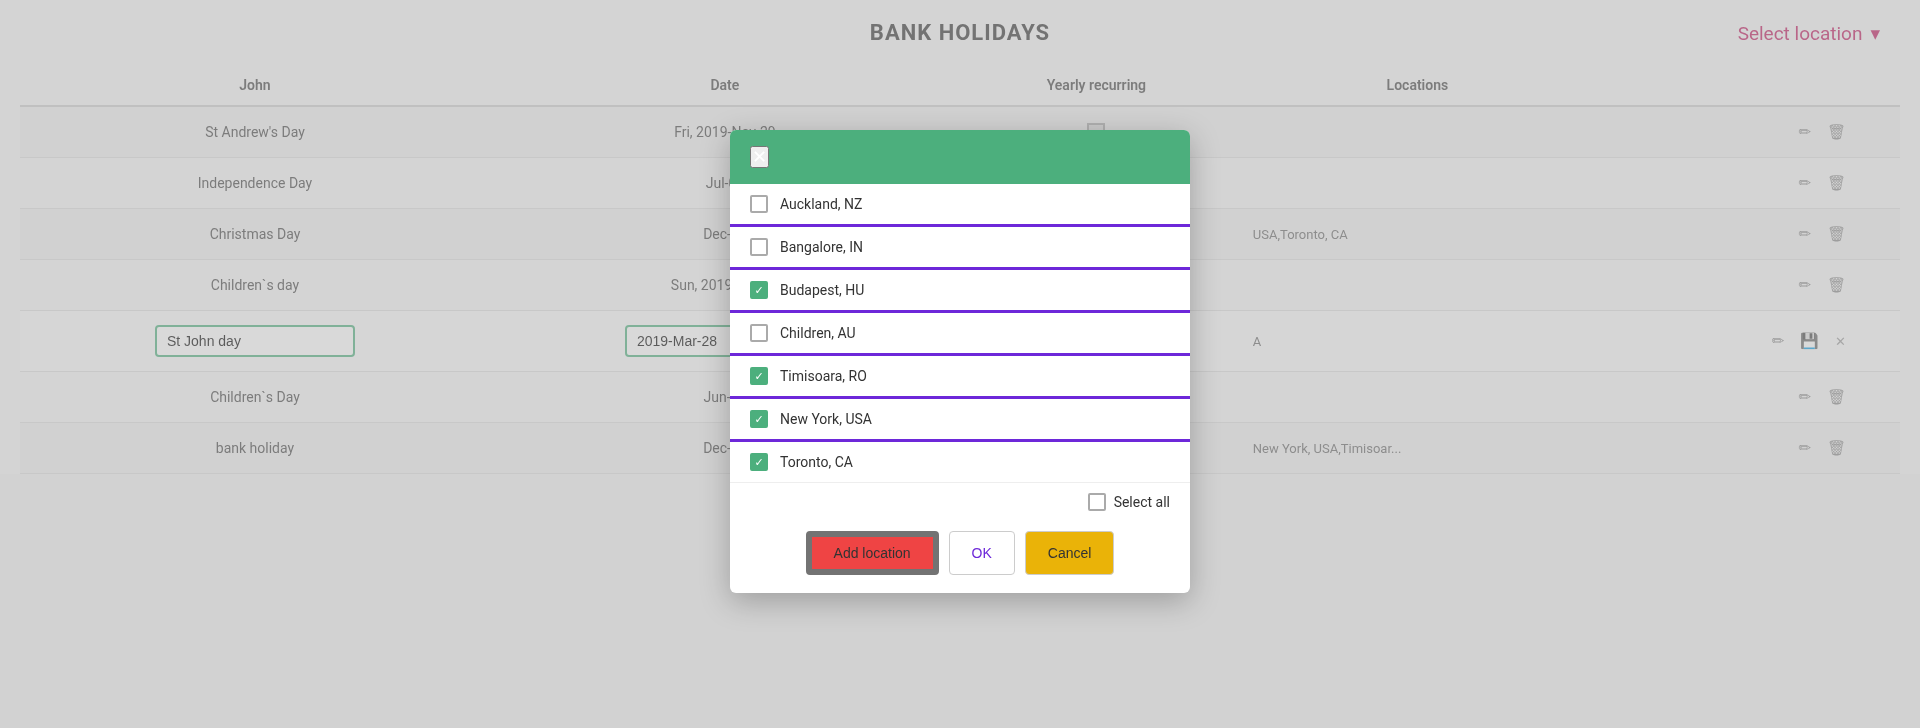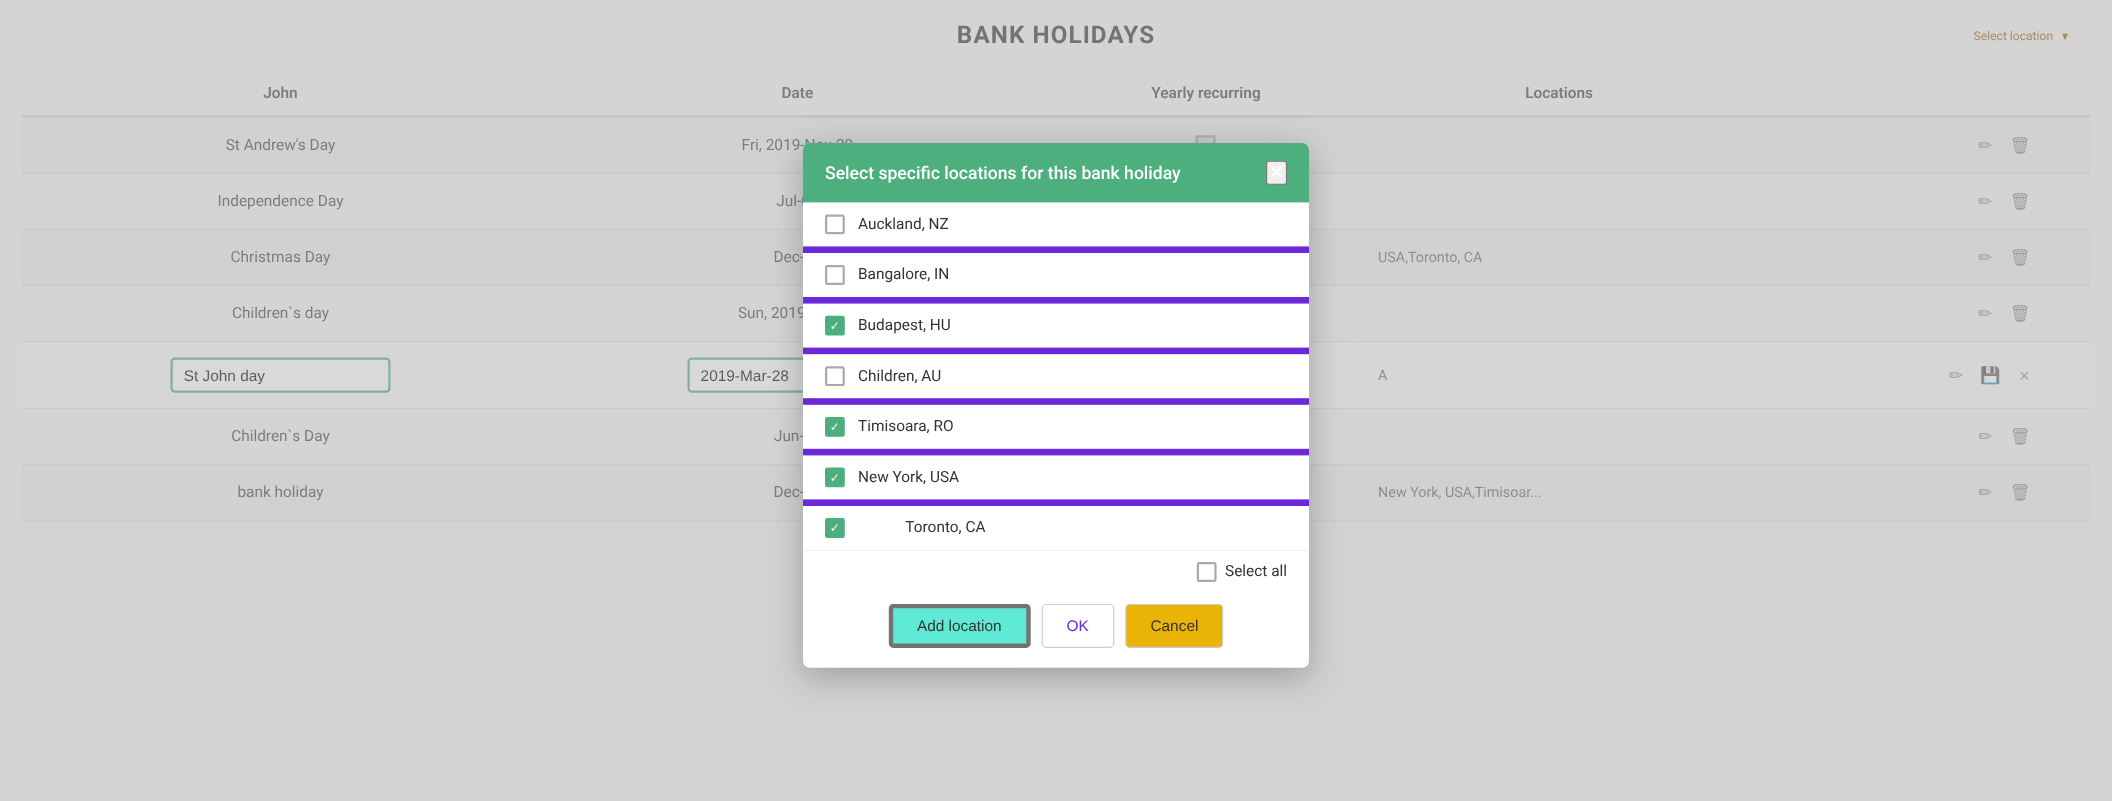--- a/index.html
+++ b/index.html
@@ -37,22 +37,22 @@
     }
 
     .select-location-dropdown {
       position: absolute;
       right: 40px;
       top: 50%;
       transform: translateY(-50%);
       display: flex;
       align-items: center;
       gap: 8px;
-      color: #a16207;
-      font-size: 11px;
+      color: #be185d;
+      font-size: 19px;
       cursor: pointer;
       background: transparent;
       border: none;
       outline: none;
     }
 
     
     .table-container {
       background: #f5f5f5;
       padding: 0 20px;
@@ -197,29 +197,28 @@
     .modal-body {
       padding: 0;
       max-height: 360px;
       overflow-y: auto;
     }
 
     .location-item {
       display: flex;
       align-items: center;
       padding: 11px 20px;
-      border-bottom: 6px solid #6d28d9;
+      border-bottom: 3px solid #6d28d9;
       cursor: pointer;
       font-size: 14px;
       color: #333;
     }
 
     .location-item:last-child {
       border-bottom: none;
-      gap: 43px;
     }
 
     .loc-checkbox {
       width: 18px;
       height: 18px;
       border: 2px solid #aaa;
       border-radius: 2px;
       margin-right: 12px;
       flex-shrink: 0;
       display: inline-flex;
@@ -277,22 +276,22 @@
       padding: 8px 22px;
       border-radius: 4px;
       font-size: 14px;
       cursor: pointer;
       border: 1px solid #ccc;
       background: white;
       color: #333;
     }
 
     .btn-add-location {
-      border: 4px solid #737373;
-      background: #5eead4;
+      border: 6px solid #737373;
+      background: #ef4444;
       color: #333;
     }
 
     .btn-ok {
       border: 1px solid #ccc;
       background: white;
       color: #6d28d9;
     }
 
     .btn-cancel {
@@ -432,21 +431,20 @@
           </td>
         </tr>
       </tbody>
     </table>
   </div>
 
   <div class="overlay"></div>
 
   <div class="modal">
     <div class="modal-header">
-      <span>Select specific locations for this bank holiday</span>
       <button class="modal-close">✕</button>
     </div>
     <div class="modal-body">
 
       <div class="location-item">
         <span class="loc-checkbox"></span>
         <span>Auckland, NZ</span>
       </div>
 
       <div class="location-item">

